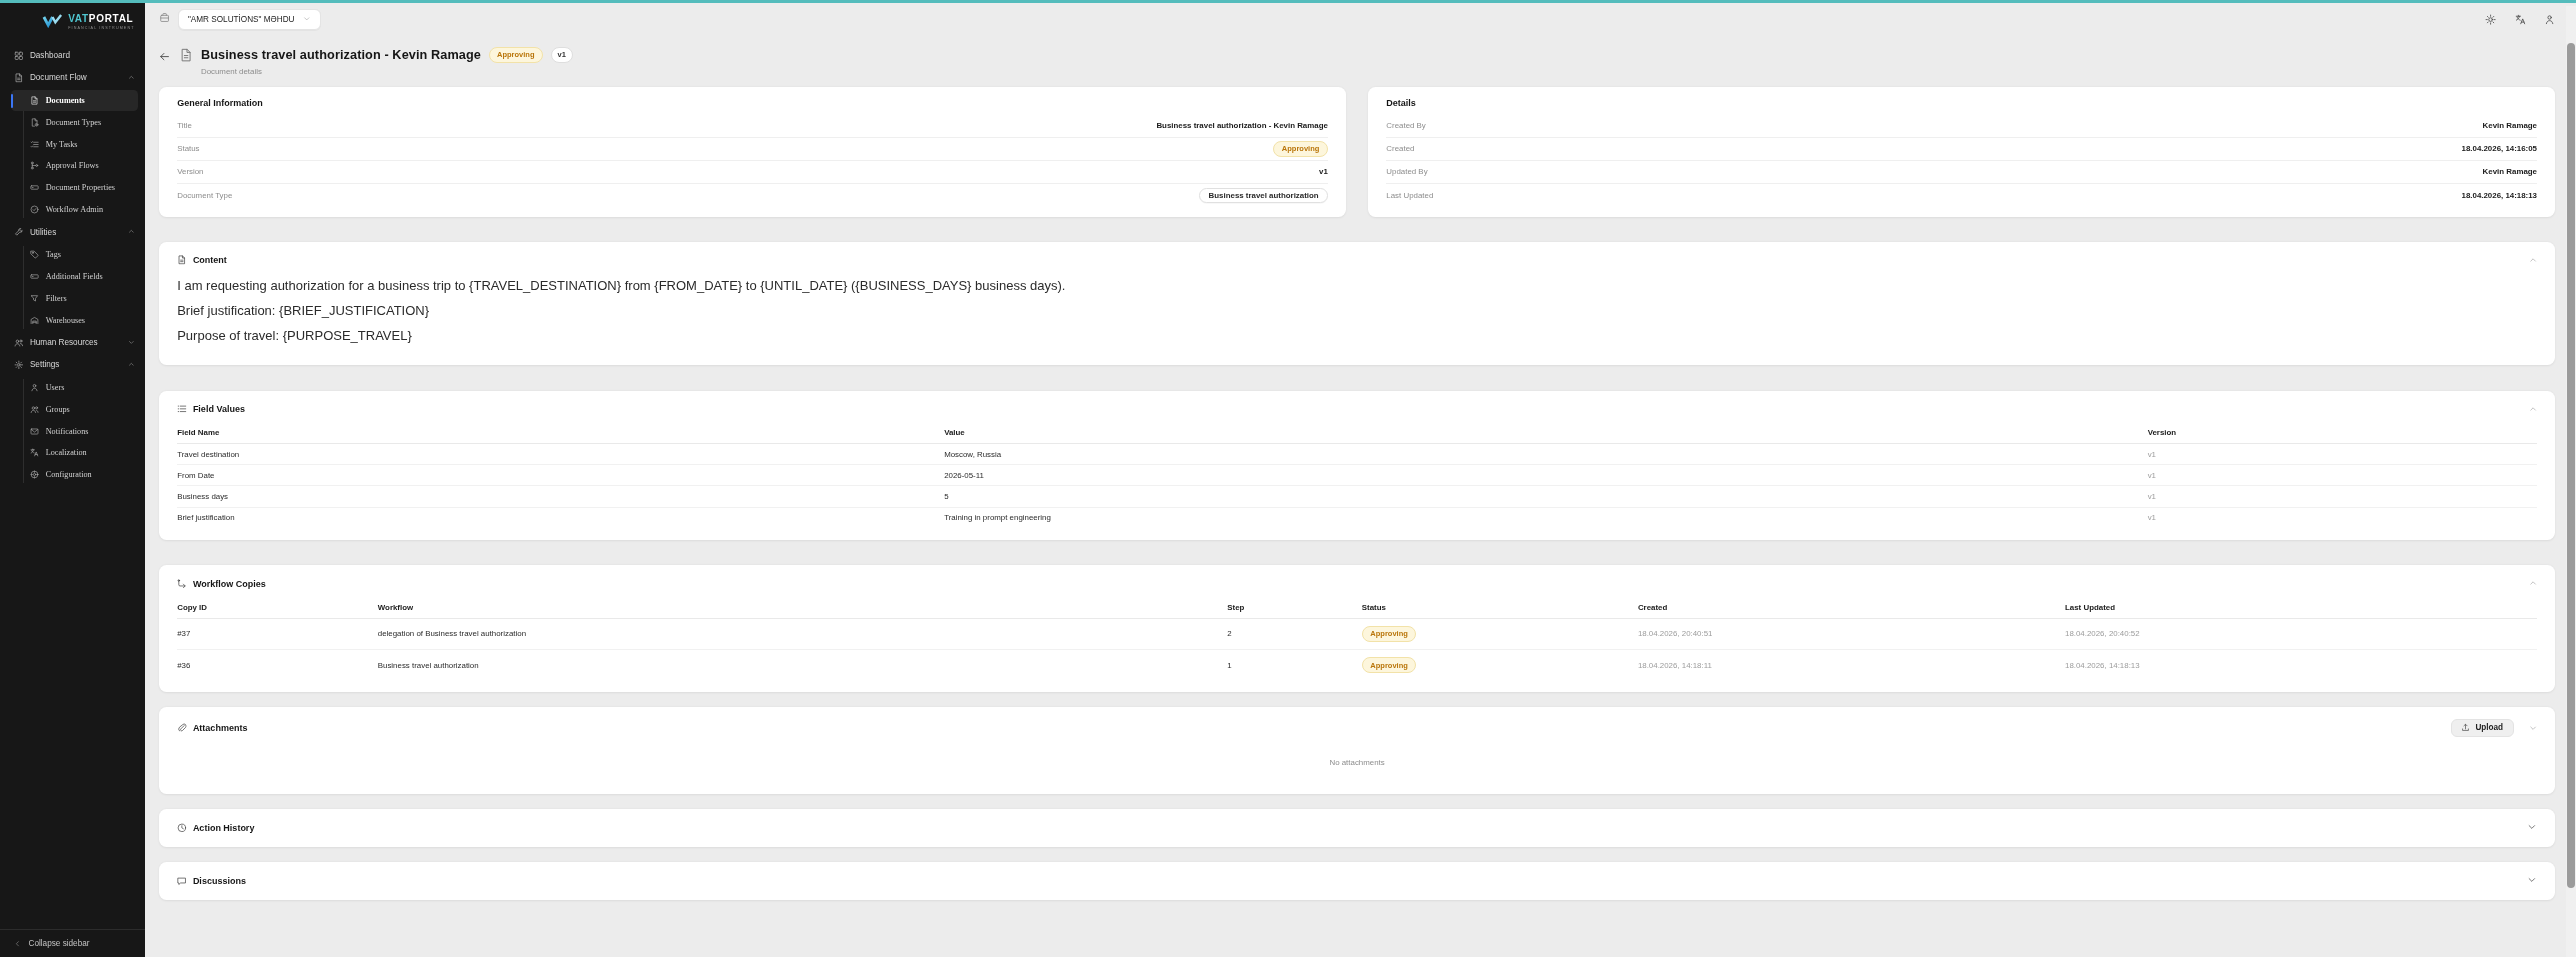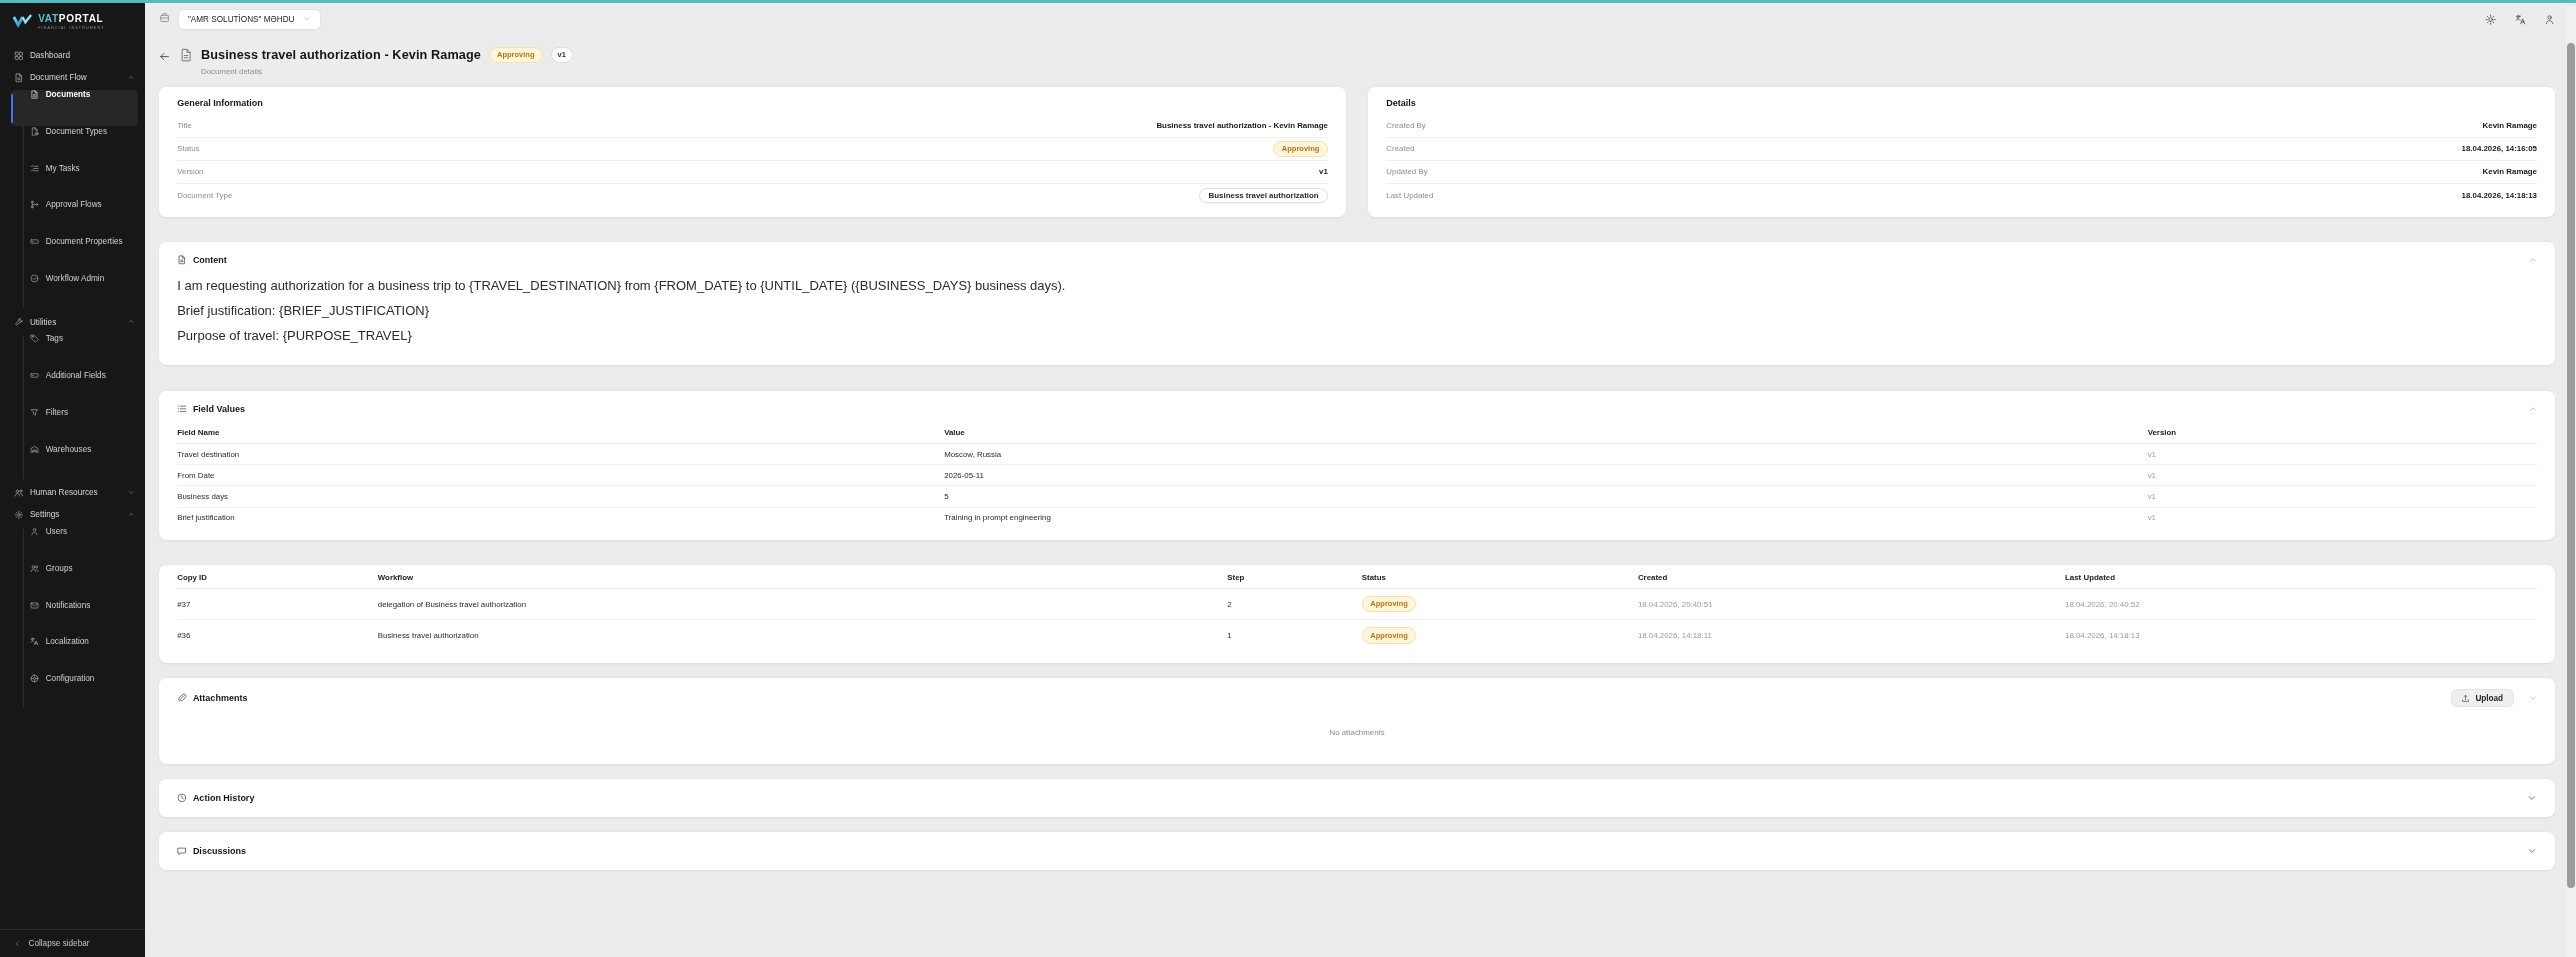--- a/index.html
+++ b/index.html
@@ -5,32 +5,32 @@
   * { margin:0; padding:0; box-sizing:border-box; }
   html,body { width:2576px; height:957px; overflow:hidden; }
   body { font-family:"Liberation Sans","DejaVu Sans",sans-serif; background:#ececec; color:#1c1c1c; }
   svg.ic { fill:none; stroke:currentColor; stroke-width:1.2; stroke-linecap:round; stroke-linejoin:round; flex:none; }
 
   .top-strip { position:absolute; top:0; left:0; width:100%; height:3px; background:#54bcbc; z-index:60; }
   .app { display:flex; height:100%; padding-top:3px; }
 
   
   .sidebar { width:145px; min-width:145px; background:#171717; color:#d6d6d6; display:flex; flex-direction:column; }
-  .logo-row { display:flex; align-items:center; gap:5.2px; padding:9.7px 10.5px 9px 12px; }
+  .logo-row { display:flex; align-items:center; gap:5.2px; padding:9.7px 10.5px 9px 12px;justify-content:flex-end; }
   .brand-line { font-size:10px; font-weight:800; letter-spacing:0.7px; line-height:1; color:#fff; }
   .brand-line .vat { color:#4fc6d0; }
   .tagline { font-size:3.7px; letter-spacing:1.1px; color:#8f8f8f; text-align:right; margin-top:2.2px; }
   .nav { flex:1; padding-top:4.5px; font-size:8.2px; overflow:hidden; }
   .nav-item { display:flex; align-items:center; gap:6.7px; height:22px; padding:0 10.5px 0 13.5px; color:#d9d9d9; cursor:pointer; }
   .nav-item svg.ic { width:9.7px; height:9.7px; color:#a9a9a9; }
   .nav-chev { margin-left:auto; color:#8b8b8b; }
   .nav-chev svg.ic { width:6.7px; height:6.7px; }
   .subgroup { position:relative; padding:0.7px 0; }
   .subgroup::before { content:""; position:absolute; left:22.5px; top:3px; bottom:3px; width:0.7px; background:#2e2e2e; }
-  .nav-sub { position:relative; display:flex; gap:6.7px; height:36px; margin:0.7px 7.5px 0.7px 10.5px; padding-left:19.5px; border-radius:4.5px; color:#d2d2d2; cursor:pointer; }
+  .nav-sub { position:relative; display:flex; align-items:center; gap:6.7px; height:21px; margin:0.7px 7.5px 0.7px 10.5px; padding-left:19.5px; border-radius:4.5px; color:#d2d2d2; cursor:pointer;font-family:Liberation Serif, serif; }
   .nav-sub svg.ic { width:9px; height:9px; color:#a9a9a9; }
   .nav-sub.active { background:#272727; color:#fff; font-weight:700; }
   .nav-sub.active svg.ic { color:#e8e8e8; }
   .nav-sub.active::before { content:""; position:absolute; left:0; top:3.7px; bottom:3.7px; width:2.2px; border-radius:1.5px; background:#3b76f5; }
   .collapse-row { border-top:0.7px solid #2c2c2c; height:28.5px; display:flex; align-items:center; gap:7.5px; padding:0 13.5px; font-size:8.2px; color:#c4c4c4; cursor:pointer; }
   .collapse-row svg.ic { width:7.5px; height:7.5px; color:#9a9a9a; }
 
   
   .main { flex:1; position:relative; padding:0 21px 0 14.2px; overflow:hidden; }
   .topbar { height:33px; display:flex; align-items:center; gap:7.5px; }
@@ -560,20 +560,29 @@
               <td>Brief justification</td>
               <td>Training in prompt engineering</td>
               <td class="muted">v1</td>
             </tr>
           </tbody>
         </table>
       </div>
     </section>
 
     <section class="card section-card wf-card">
+      <div class="section-head">
+        <svg class="ic" viewBox="0 0 13 13" width="9.7" height="9.7">
+            <use href="#s-flow"></use>
+          </svg>
+        <span class="card-title">Workflow Copies</span>
+        <span class="sec-chev"><svg class="ic" viewBox="0 0 11 11" width="8.2" height="8.2">
+              <use href="#s-chevU"></use>
+            </svg></span>
+      </div>
       <div class="section-body">
         <table class="wf-table">
           <colgroup>
               <col style="width:8.5%">
               <col style="width:36%">
               <col style="width:5.7%">
               <col style="width:11.7%">
               <col style="width:18.1%">
               <col style="width:20%">
             </colgroup>

